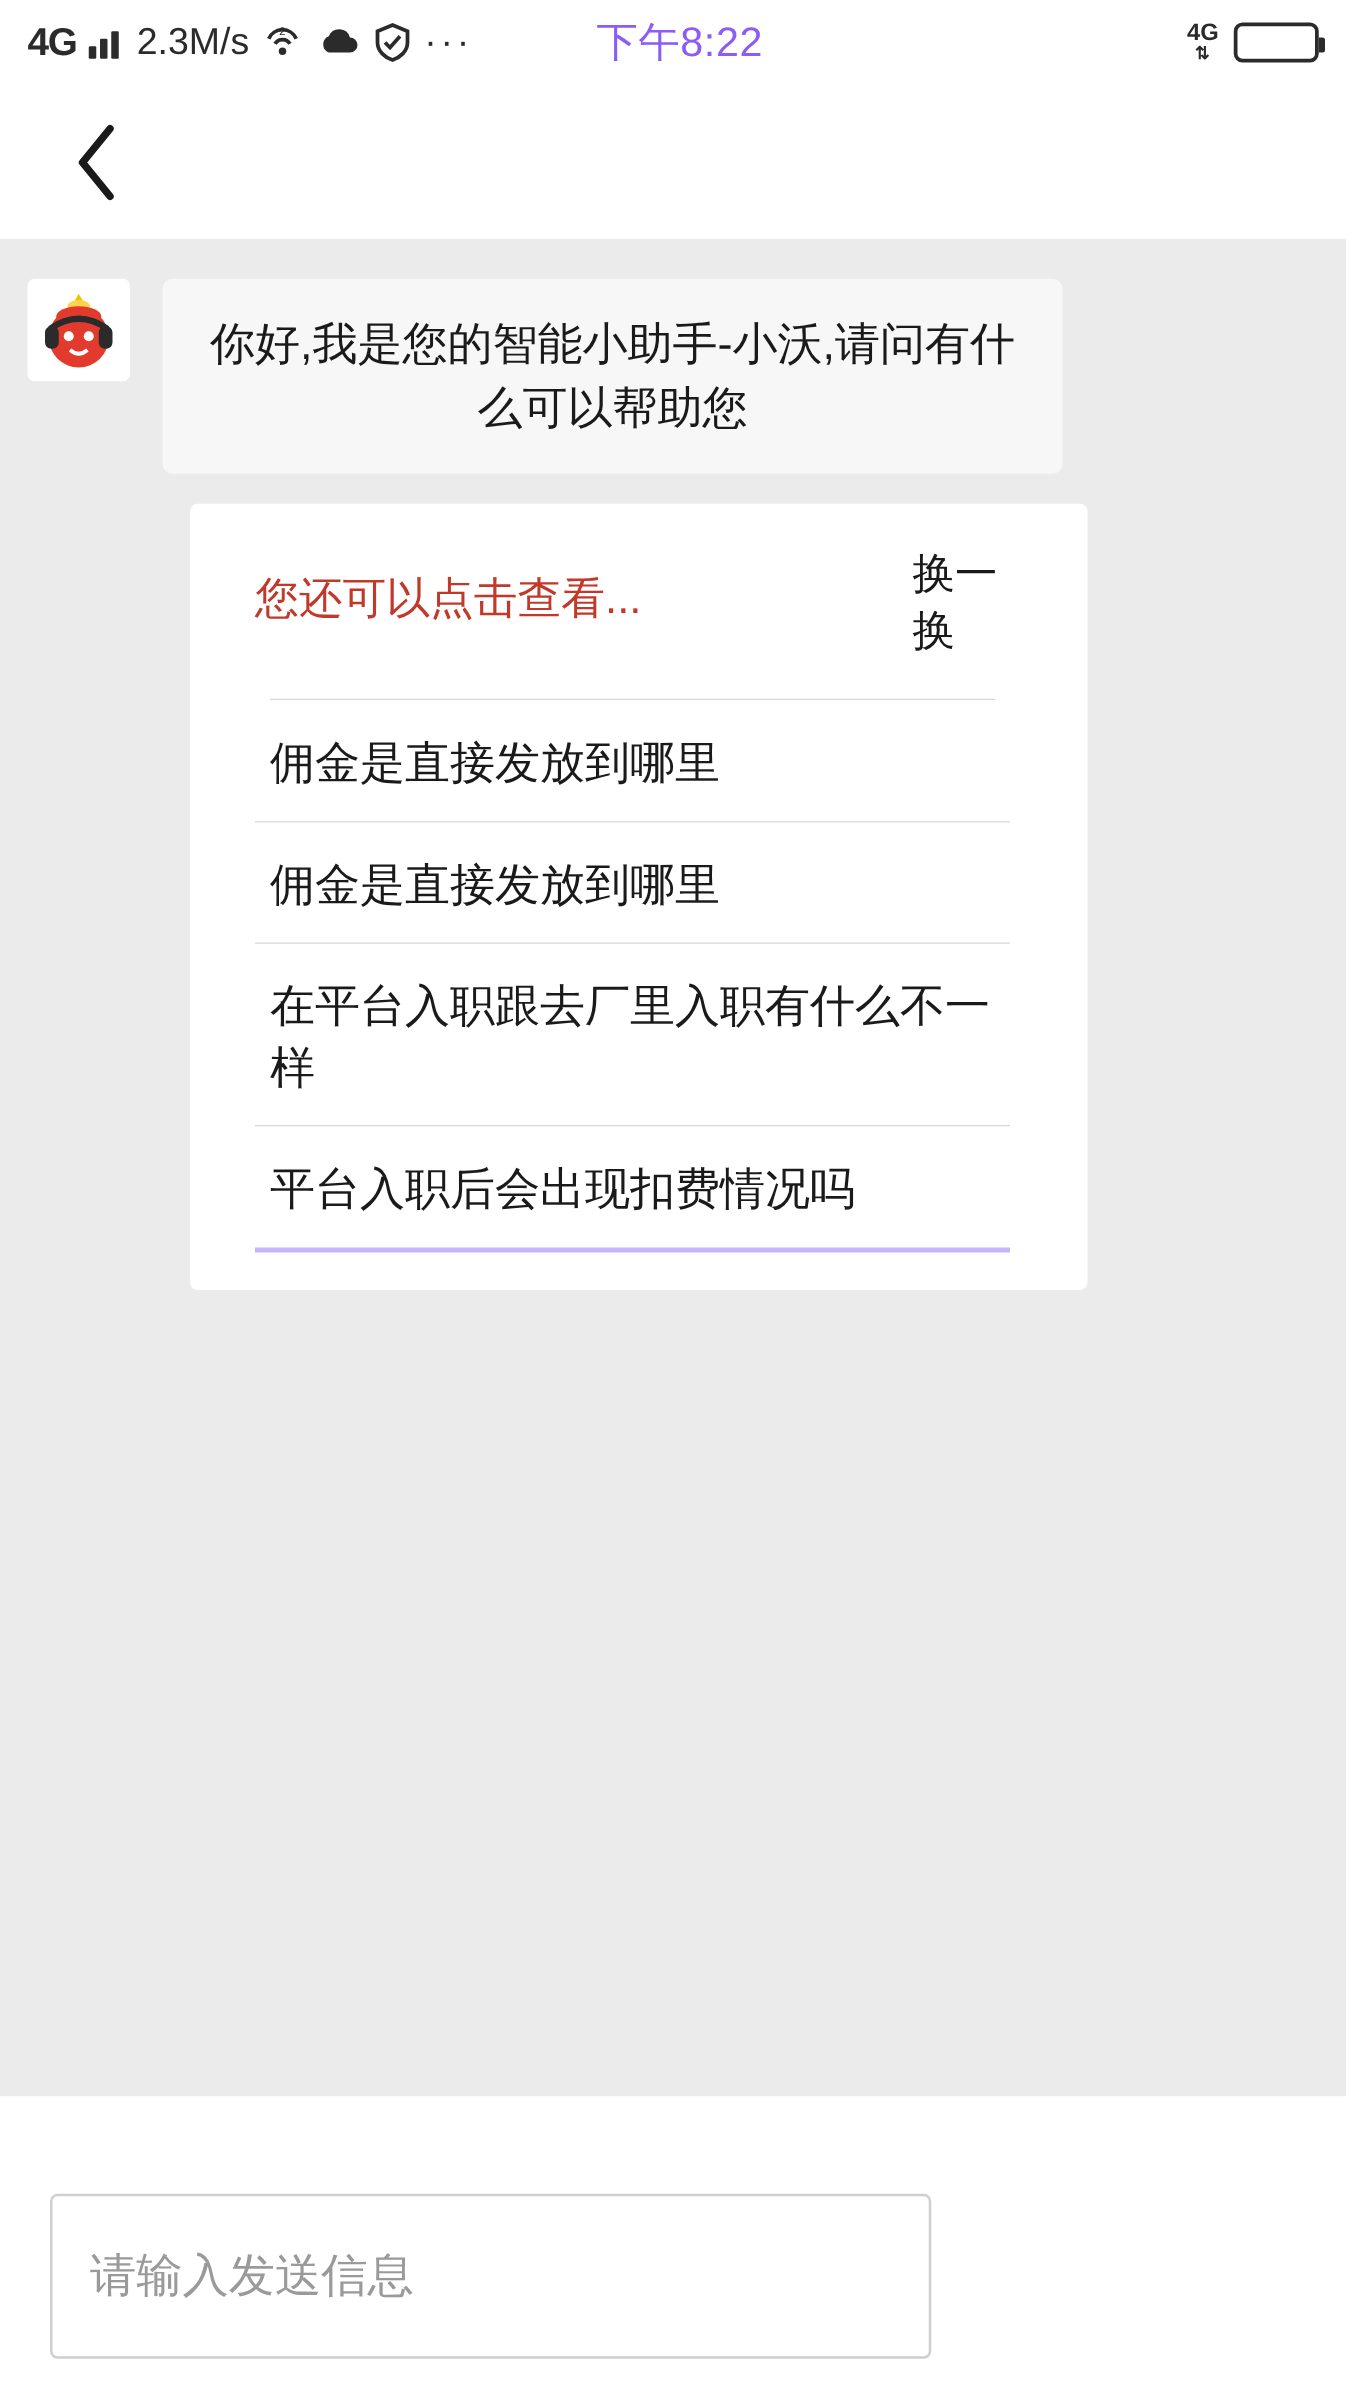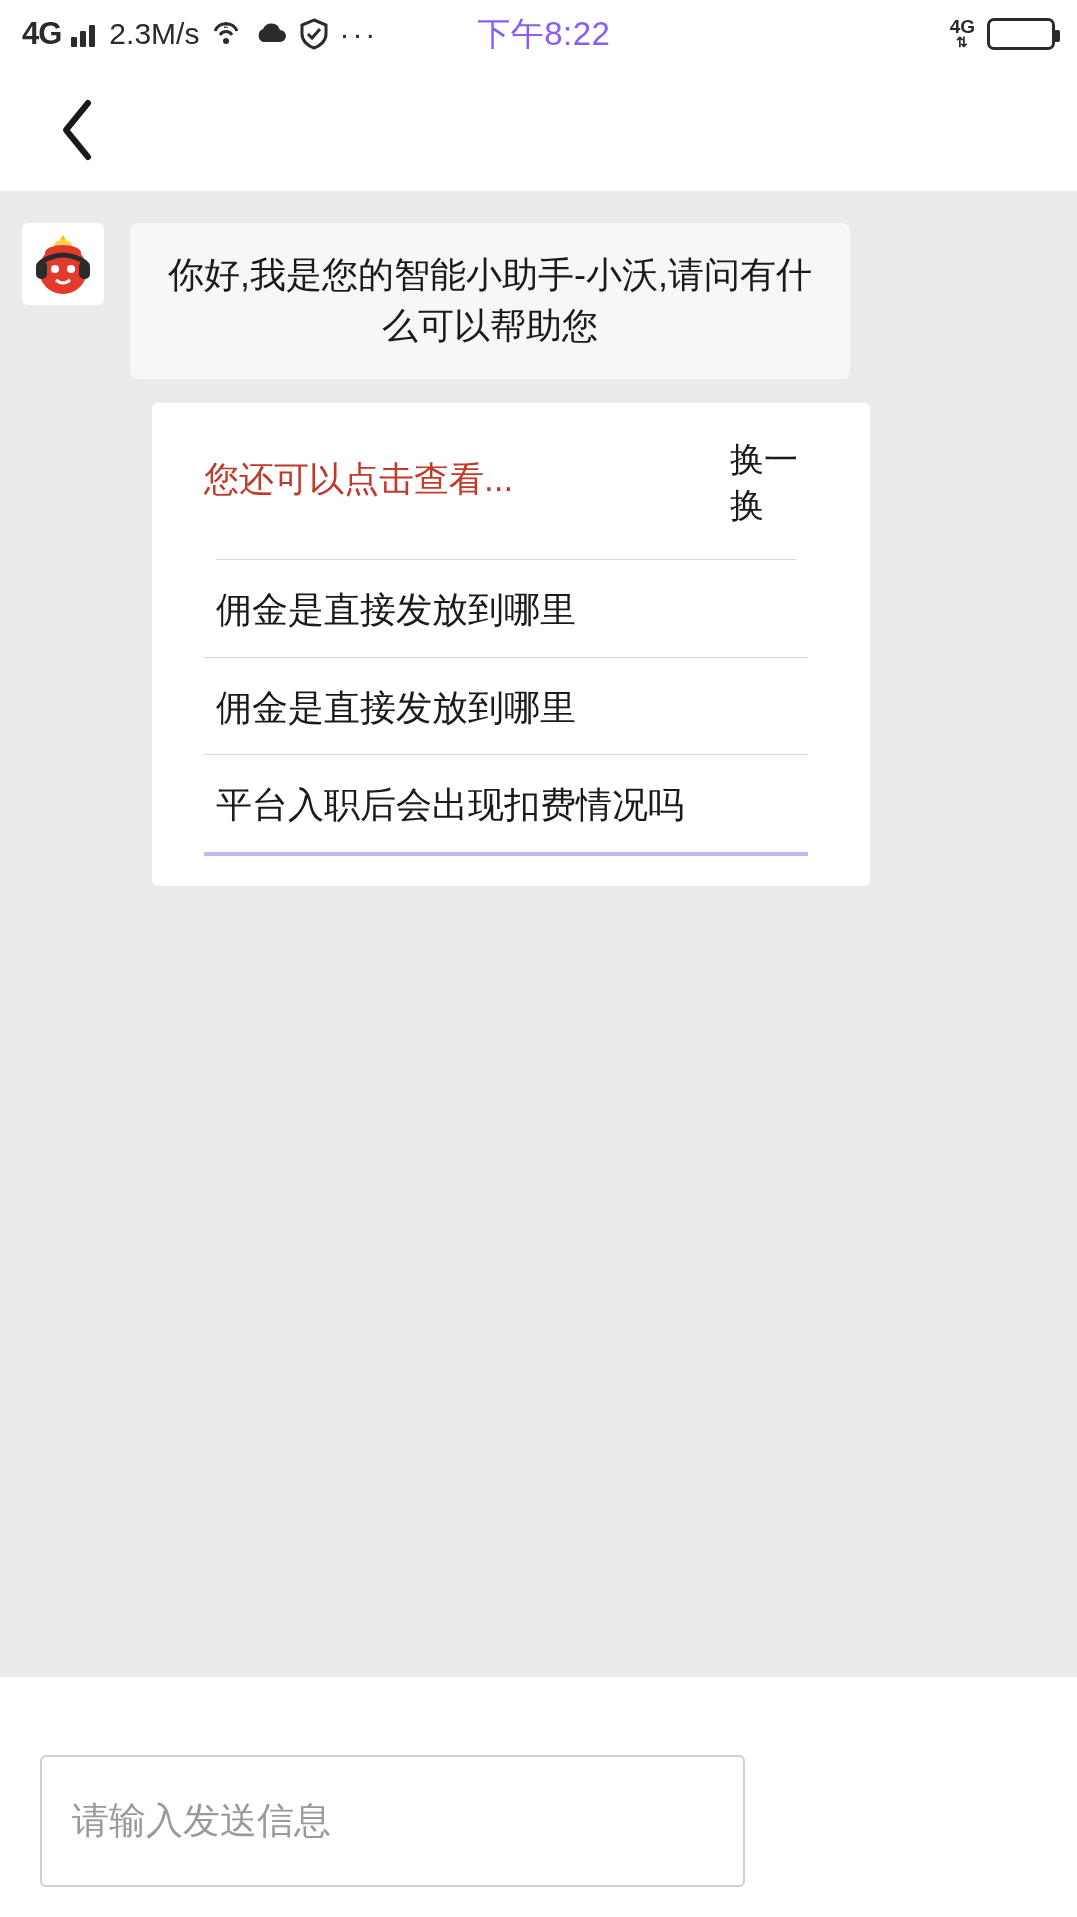--- a/index.html
+++ b/index.html
@@ -266,20 +266,21 @@
   </div>
 
   <div class="card">
     <div class="card-head">
       <div class="card-title">您还可以点击查看...</div>
       <div class="refresh">换一换</div>
     </div>
     <div class="card-sep"></div>
     <div class="qitem">佣金是直接发放到哪里</div>
     <div class="qitem">佣金是直接发放到哪里</div>
+    <div class="qitem">在平台入职跟去厂里入职有什么不一样</div>
     <div class="qitem">平台入职后会出现扣费情况吗</div>
   </div>
 
 </div>
 
 <div class="inputbar">
   <div class="textbox">
     <span class="ph">请输入发送信息</span>
   </div>
 </div>

